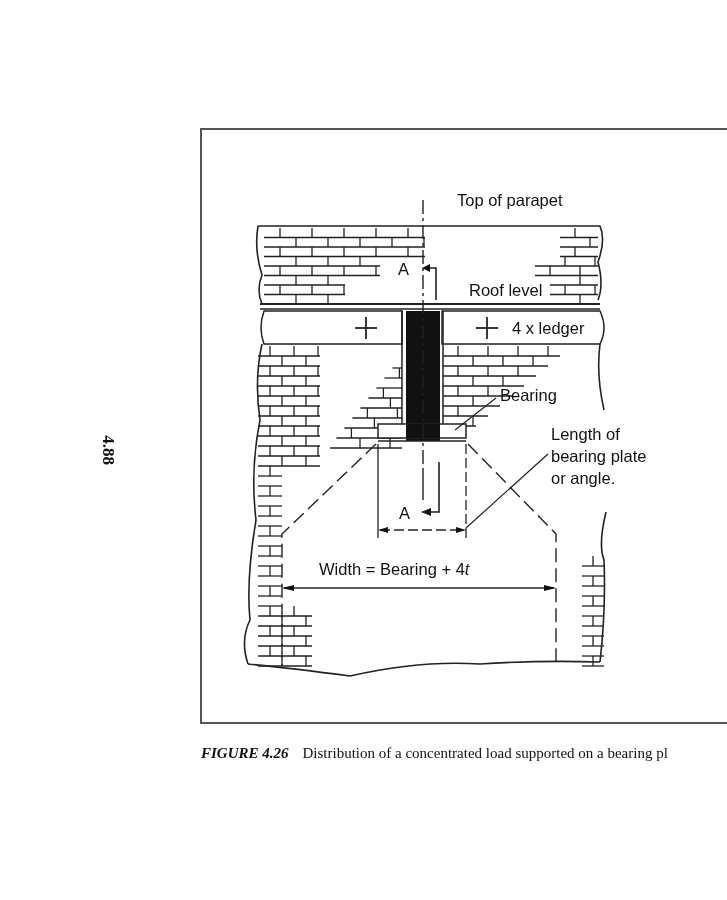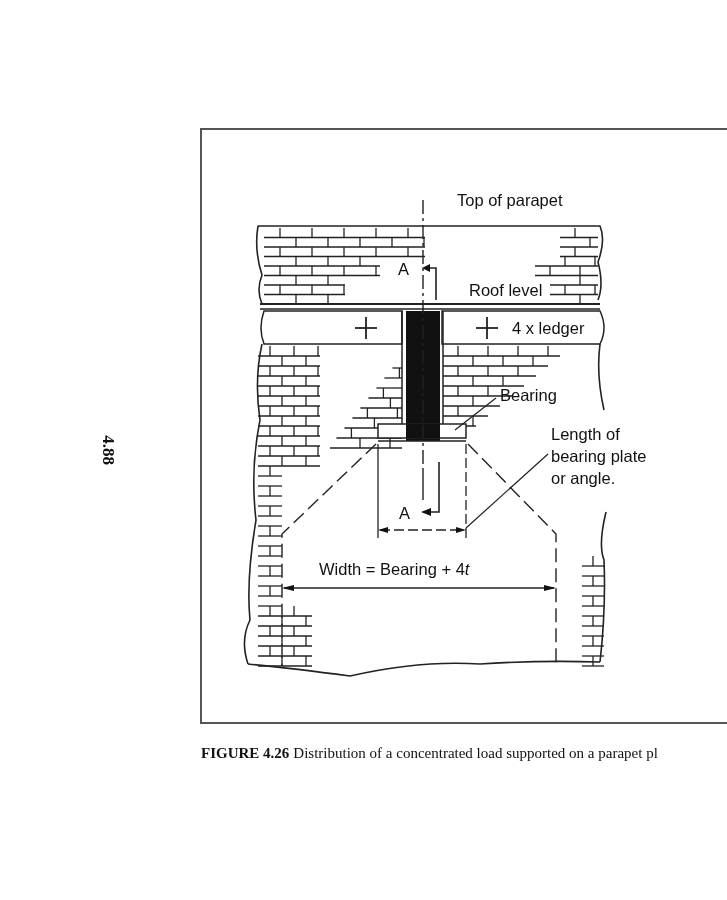--- a/index.html
+++ b/index.html
@@ -16,21 +16,21 @@
   #figure-frame {
     position: absolute; left: 200px; top: 128px; width: 540px; height: 596px;
     border: 2px solid #555; box-sizing: border-box; background: #fff;
   }
   #diagram-svg { position: absolute; left: 0; top: 0; }
   .lbl { font-family: "Liberation Sans", sans-serif; font-size: 16.5px; fill: #111; }
   #caption {
     position: absolute; left: 201px; top: 745px; white-space: nowrap;
     font-family: "Liberation Serif", serif; font-size: 15px; color: #111;
   }
-  #caption .num { font-weight: bold; margin-right: 4px; }
+  #caption .num { font-weight: bold; margin-right: 14px; font-style: italic; }
 </style>
 </head>
 <body>
 
 <div id="page-number">4.88</div>
 
 <div id="figure-frame"></div>
 
 <svg id="diagram-svg" width="727" height="900" viewBox="0 0 727 900">
   <g id="bricks" stroke="#222" stroke-width="1.3" fill="none">
@@ -291,14 +291,14 @@
   <text class="lbl" x="512" y="334">4 x ledger</text>
   <text class="lbl" x="500" y="401">Bearing</text>
   <text class="lbl" x="551" y="440">Length of</text>
   <text class="lbl" x="551" y="462">bearing plate</text>
   <text class="lbl" x="551" y="484">or angle.</text>
   <text class="lbl" x="399" y="519">A</text>
   <text class="lbl" x="319" y="575"><tspan>Width = Bearing + 4</tspan><tspan font-style="italic">t</tspan></text>
 </svg>
 
 <div id="caption">
-  <span class="num">FIGURE 4.26</span><span>Distribution of a concentrated load supported on a parapet pl</span>
+  <span class="num">FIGURE 4.26</span><span>Distribution of a concentrated load supported on a bearing pl</span>
 </div>
 
 </body></html>

